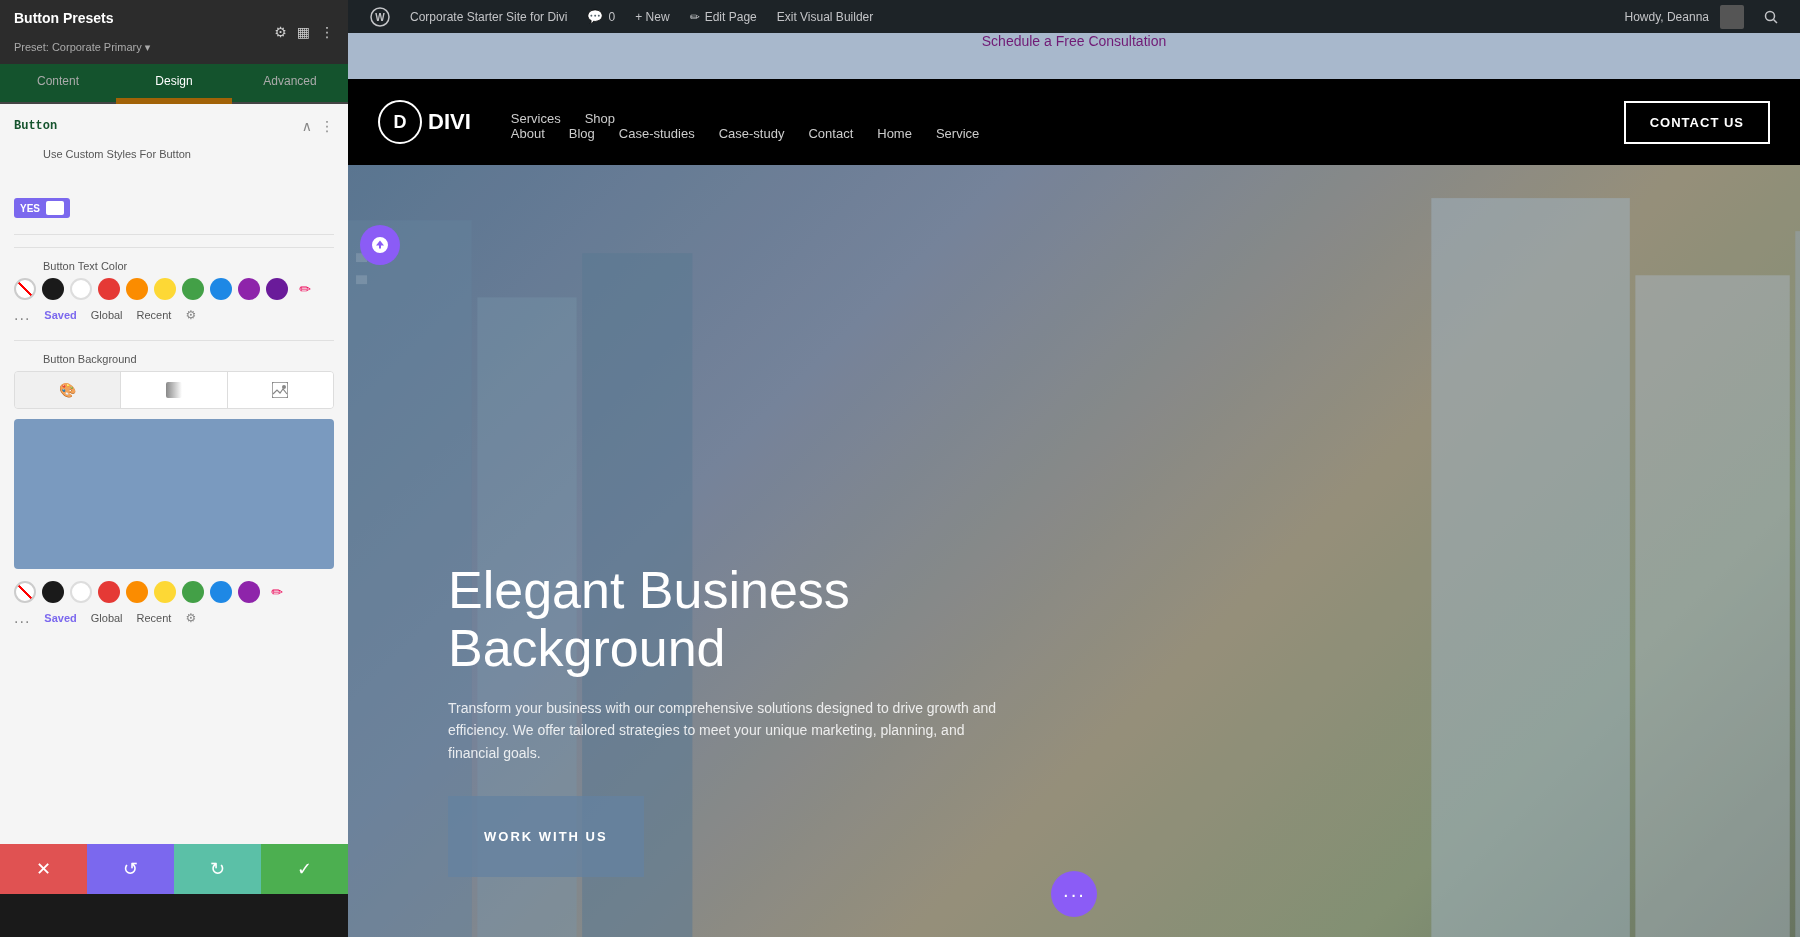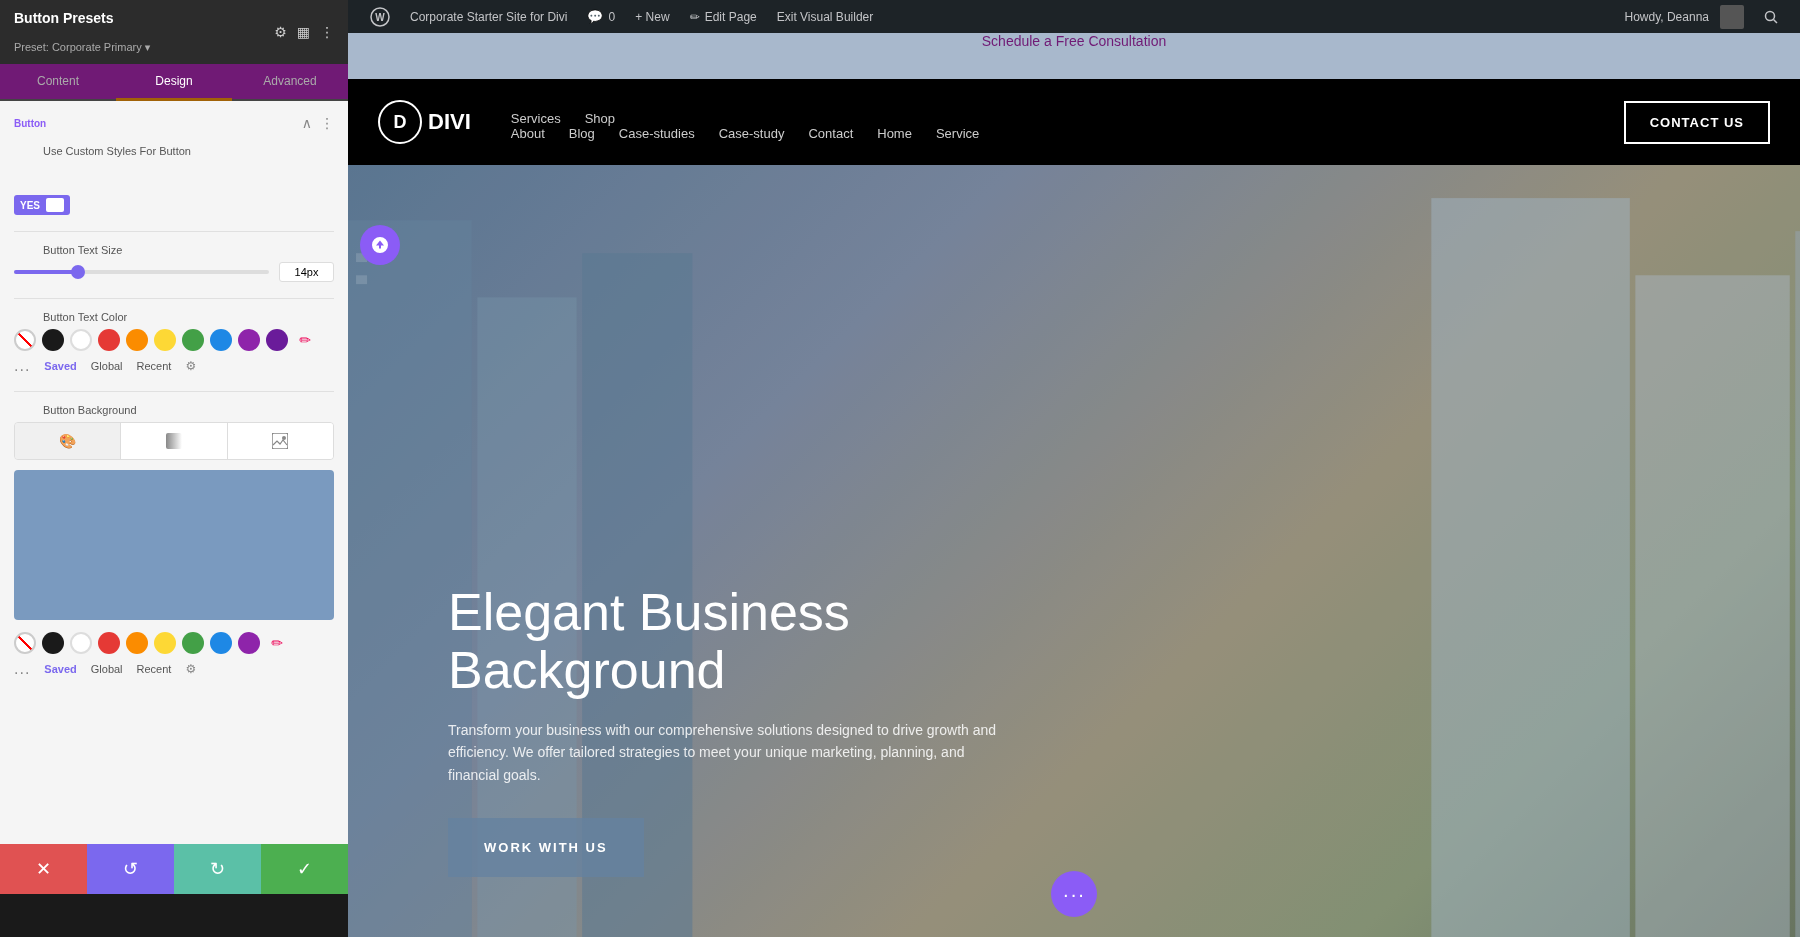--- a/index.html
+++ b/index.html
@@ -27,57 +27,58 @@
       justify-content: space-between;
     }
     .panel-title { font-size: 14px; font-weight: 600; }
     .panel-preset { font-size: 11px; color: #aaa; margin-top: 15px; }
     .panel-header-icons { display: flex; gap: 10px; }
     .panel-header-icon { color: #ccc; font-size: 14px; cursor: pointer; }
 
     
     .panel-tabs {
       display: flex;
-      background: #701a75;
+      background: #14532d;
       border-bottom: 2px solid #444;
     }
     .panel-tab {
       flex: 1;
       text-align: center;
       padding: 10px 0;
       font-size: 12px;
       color: #aaa;
       cursor: pointer;
       border-bottom: 2px solid transparent;
       margin-bottom: -2px;
     }
     .panel-tab.active {
       color: #fff;
-      border-bottom: 3px solid #a16207;
+      border-bottom: 6px solid #a16207;
     }
 
     
     .panel-content {
       flex: 1;
       overflow-y: auto;
       background: #f5f5f5;
       padding: 14px;
     }
 
     
     .section-header {
       display: flex;
       align-items: center;
       justify-content: space-between;
       margin-bottom: 14px;
     }
     .section-title {
-      font-size: 10px;
+      font-size: 12px;
       font-weight: 700;
-      color: #8b5cf6;
+      color: #14532d;
+      font-family: Liberation Mono, monospace;
     }
     .section-header-icons { display: flex; gap: 8px; color: #888; font-size: 14px; }
 
     
     .form-row {
       margin-bottom: 16px;
     }
     .form-label {
       font-size: 11px;
       color: #555;
@@ -363,21 +364,21 @@
       font-size: 14px;
       color: rgba(255,255,255,0.85);
       line-height: 1.6;
       margin-bottom: 32px;
       max-width: 560px;
     }
     .hero-cta {
       background: rgba(100,130,160,0.75);
       color: #fff;
       border: none;
-      padding: 22px 36px;
+      padding: 33px 36px;
       font-size: 13px;
       font-weight: 700;
       letter-spacing: 2px;
       cursor: pointer;
     }
 
     
     .float-btn {
       position: absolute;
       bottom: 20px;
@@ -443,30 +444,20 @@
       <div class="toggle-row">
         <div class="toggle-switch">
           <span class="toggle-yes">YES</span>
           <div class="toggle-knob"></div>
         </div>
       </div>
     </div>
 
     <div class="section-divider"></div>
 
-    <div class="form-row">
-      <div class="form-label">Button Text Size</div>
-      <div class="slider-row">
-        <div class="slider-track">
-          <div class="slider-fill"></div>
-          <div class="slider-thumb"></div>
-        </div>
-        <div class="slider-value">14px</div>
-      </div>
-    </div>
 
     <div class="section-divider"></div>
 
     <div class="form-row">
       <div class="form-label">Button Text Color</div>
       <div class="color-swatches">
         <div class="color-swatch transparent-swatch"></div>
         <div class="color-swatch" style="background:#1a1a1a;"></div>
         <div class="color-swatch white-swatch"></div>
         <div class="color-swatch" style="background:#e53935;"></div>

